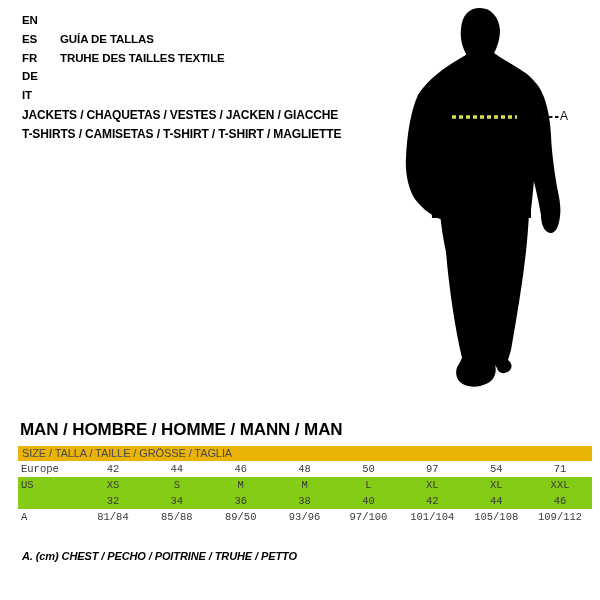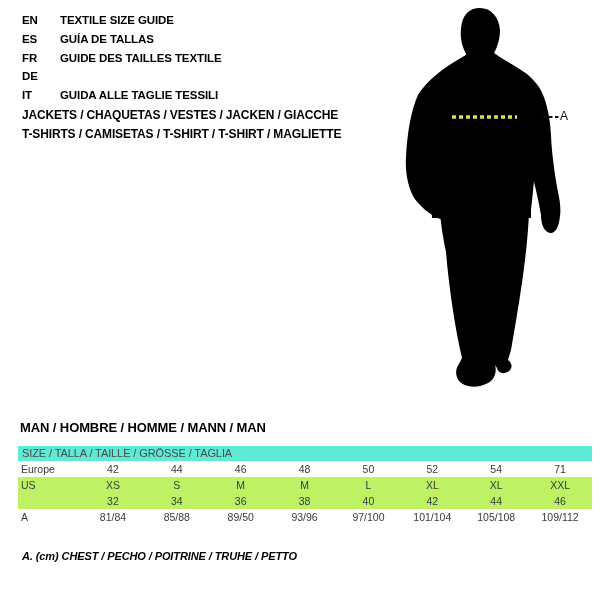--- a/index.html
+++ b/index.html
@@ -12,57 +12,55 @@
 
   
   .cats{position:absolute;left:22px;top:106px;font-weight:bold;font-size:12px;line-height:18.5px;letter-spacing:-0.15px;}
 
   
   .figure{position:absolute;left:395px;top:0;width:205px;height:410px;}
   .figure svg{position:absolute;left:0;top:0;}
   .measure-a{position:absolute;left:165px;top:109px;font-size:12px;font-weight:500;color:#111;}
 
   
-  .man-title{position:absolute;left:20px;top:420px;font-weight:bold;font-size:13px;letter-spacing:-0.1px;}
+  .man-title{position:absolute;left:20px;top:420px;font-weight:bold;font-size:17px;letter-spacing:-0.1px;}
 
   
   .sizetable{position:absolute;left:18px;top:446px;width:574px;font-size:10.5px;color:#333;}
-  .thead{height:15px;line-height:15px;background:#5eead4;color:#4a4a4a;padding-left:4px;font-size:11px;letter-spacing:-0.1px;}
-  .trow{display:flex;height:16px;line-height:16px;align-items:flex-start;}
-  .trow.stripe{background:#bef264;}
+  .thead{height:15px;line-height:15px;background:#eab308;color:#4a4a4a;padding-left:4px;font-size:11px;letter-spacing:-0.1px;}
+  .trow{display:flex;height:16px;line-height:16px;align-items:flex-start;font-family:Liberation Mono, monospace;}
+  .trow.stripe{background:#84cc16;}
   .cell{flex:1;text-align:center;color:#3a3a3a;}
   .cell.lbl{flex:0 0 60px;text-align:left;padding-left:3px;}
 
   
   .footnote{position:absolute;left:22px;top:550px;font-weight:bold;font-size:11px;letter-spacing:-0.1px;font-style:italic;}
 </style>
 </head>
 <body>
 
 <div class="page">
 
   <div class="lang">
     <div class="lang-row">
       <span class="lang-code">EN</span>
-      <span class="lang-label">TEXTILE SIZE GUIDE</span>
     </div>
     <div class="lang-row">
       <span class="lang-code">ES</span>
       <span class="lang-label">GUÍA DE TALLAS</span>
     </div>
     <div class="lang-row">
       <span class="lang-code">FR</span>
-      <span class="lang-label">GUIDE DES TAILLES TEXTILE</span>
+      <span class="lang-label">TRUHE DES TAILLES TEXTILE</span>
     </div>
     <div class="lang-row">
       <span class="lang-code">DE</span>
     </div>
     <div class="lang-row">
       <span class="lang-code">IT</span>
-      <span class="lang-label">GUIDA ALLE TAGLIE TESSILI</span>
     </div>
   </div>
 
   <div class="cats">
     <div>JACKETS / CHAQUETAS / VESTES / JACKEN / GIACCHE</div>
     <div>T-SHIRTS / CAMISETAS / T-SHIRT / T-SHIRT / MAGLIETTE</div>
   </div>
 
   <div class="figure">
     <svg viewBox="0 0 205 410" width="205" height="410">
@@ -84,21 +82,21 @@
   <div class="sizetable">
     <div class="thead">SIZE / TALLA / TAILLE / GRÖSSE / TAGLIA</div>
 
     <div class="trow">
       <div class="cell lbl">Europe</div>
       <div class="cell">42</div>
       <div class="cell">44</div>
       <div class="cell">46</div>
       <div class="cell">48</div>
       <div class="cell">50</div>
-      <div class="cell">52</div>
+      <div class="cell">97</div>
       <div class="cell">54</div>
       <div class="cell">71</div>
     </div>
 
     <div class="trow stripe">
       <div class="cell lbl">US</div>
       <div class="cell">XS</div>
       <div class="cell">S</div>
       <div class="cell">M</div>
       <div class="cell">M</div>

